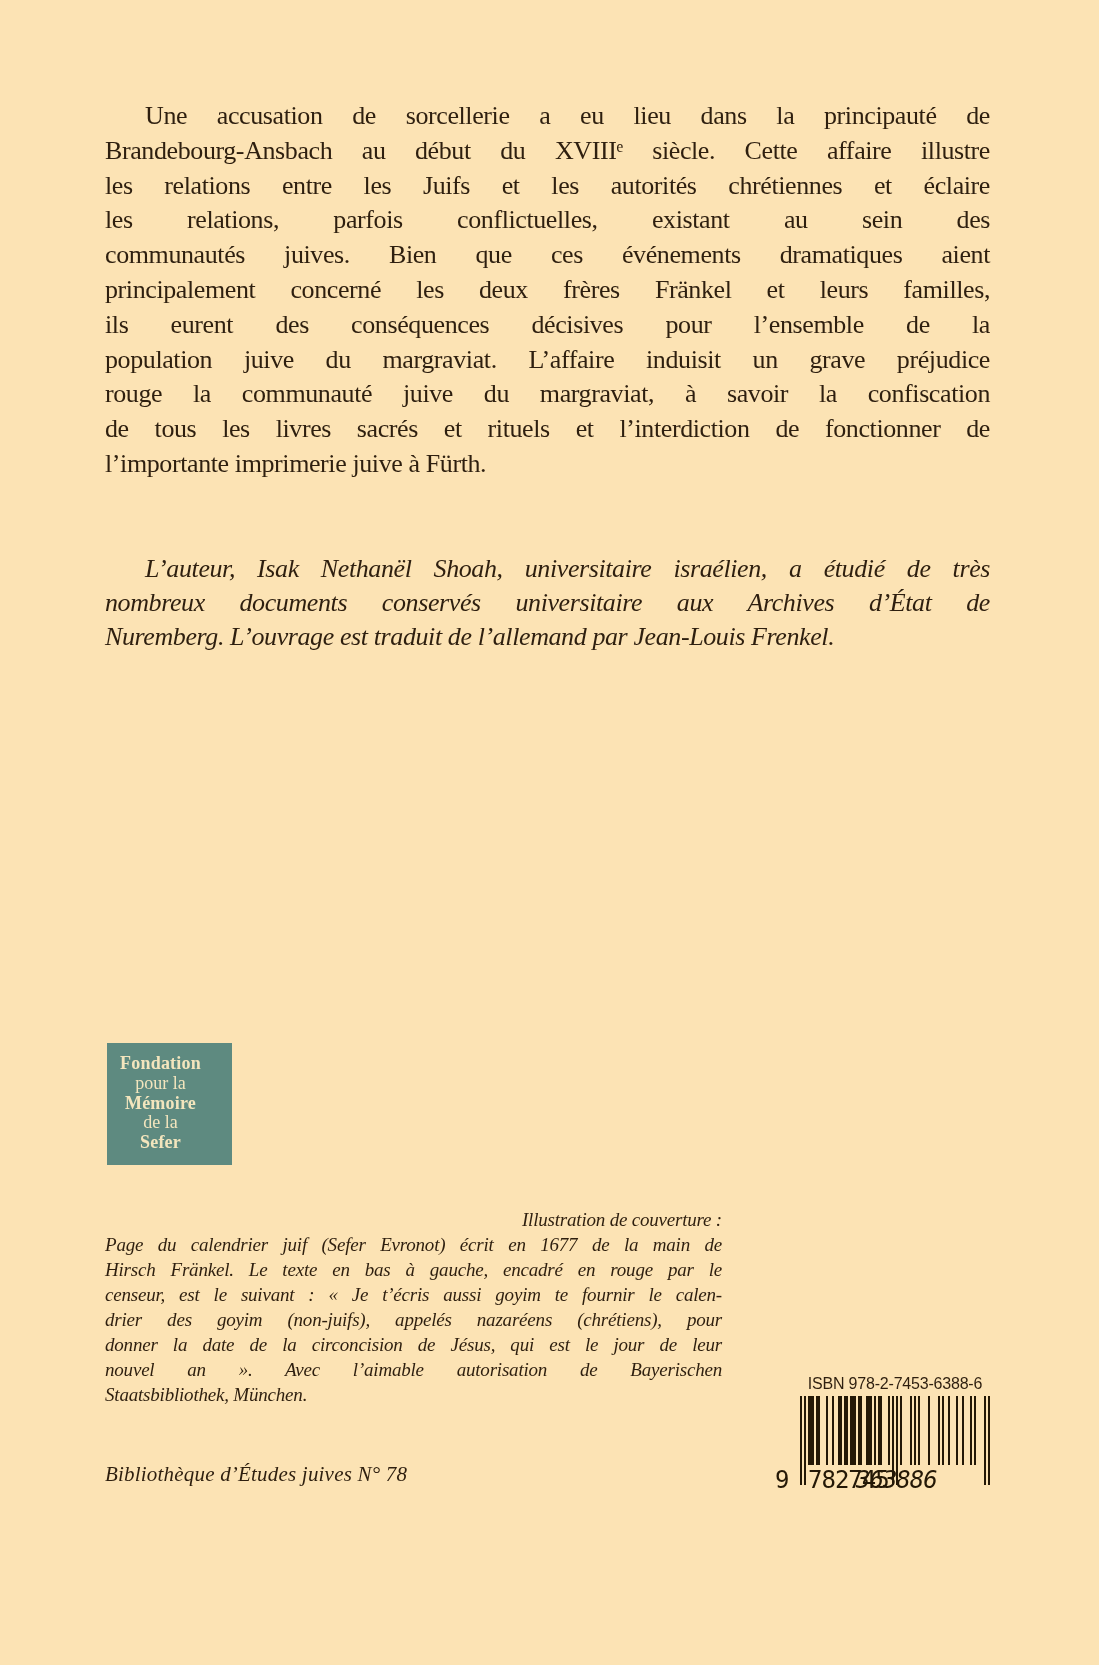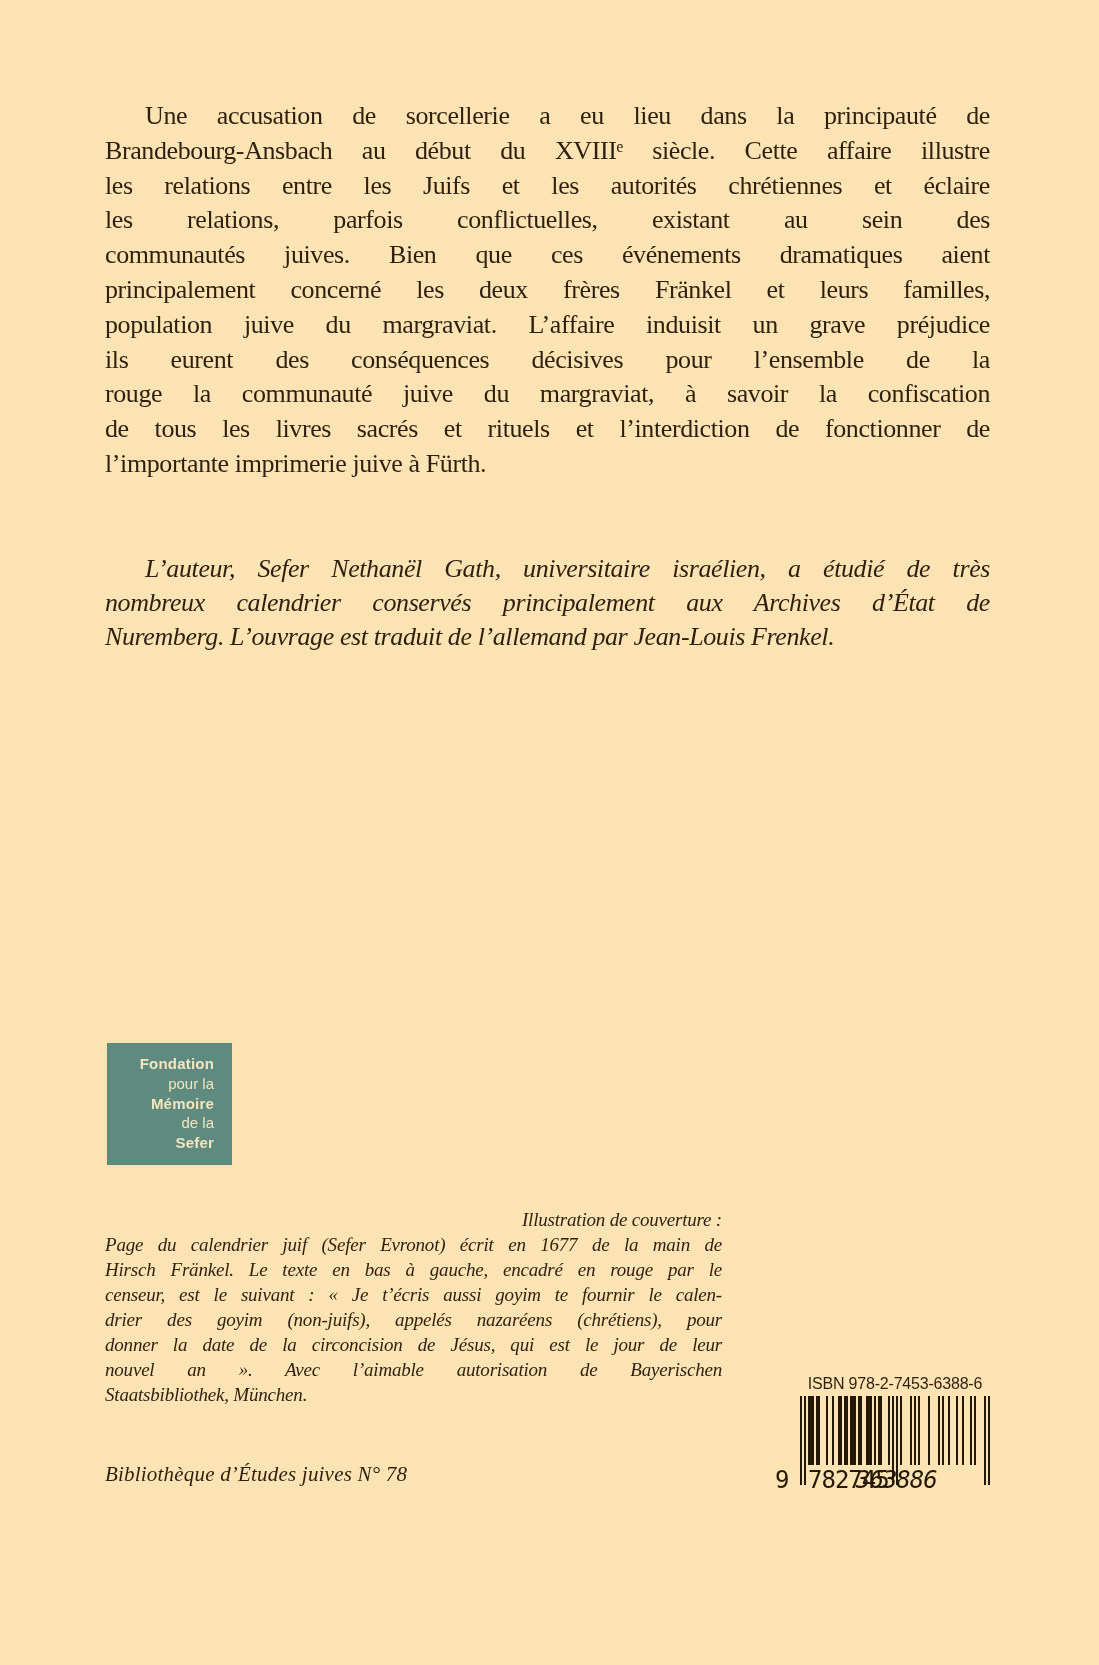--- a/index.html
+++ b/index.html
@@ -23,23 +23,23 @@
   .author-note{
     position:absolute;left:105px;top:552px;width:885px;
     font-size:26px;line-height:34px;letter-spacing:-0.4px;
     font-style:italic;
   }
   
   .logo{
     position:absolute;left:107px;top:1043px;width:125px;height:122px;
     box-sizing:border-box;
     padding:11px 18px 0 0;
-    text-align:right;
-    font-family:Liberation Sans, sans-serif;
-    font-size:15px;line-height:19.8px;
+    text-align:center;
+    font-family:Liberation Serif, serif;
+    font-size:18px;line-height:19.8px;
   }
   .logo .b{font-weight:bold;letter-spacing:0.2px;}
   .logo div{white-space:nowrap;}
   
   .caption{
     position:absolute;left:105px;top:1207px;width:617px;
     font-size:19px;line-height:25px;letter-spacing:-0.2px;
     font-style:italic;
   }
   .caption-title{text-align:right;}
@@ -73,30 +73,30 @@
 
 <div class="page" style="background: rgb(252, 227, 180); color: rgb(46, 31, 15);">
 
   <div class="synopsis jpara indent-first">
       <div class="tline">Une accusation de sorcellerie a eu lieu dans la principauté de</div>
       <div class="tline">Brandebourg-Ansbach au début du XVIIIᵉ siècle. Cette affaire illustre</div>
       <div class="tline">les relations entre les Juifs et les autorités chrétiennes et éclaire</div>
       <div class="tline">les relations, parfois conflictuelles, existant au sein des</div>
       <div class="tline">communautés juives. Bien que ces événements dramatiques aient</div>
       <div class="tline">principalement concerné les deux frères Fränkel et leurs familles,</div>
+      <div class="tline">ils eurent des conséquences décisives pour l’ensemble de la</div>
       <div class="tline">population juive du margraviat. L’affaire induisit un grave préjudice</div>
-      <div class="tline">ils eurent des conséquences décisives pour l’ensemble de la</div>
       <div class="tline">rouge la communauté juive du margraviat, à savoir la confiscation</div>
       <div class="tline">de tous les livres sacrés et rituels et l’interdiction de fonctionner de</div>
       <div class="tline">l’importante imprimerie juive à Fürth.</div>
     </div>
 
   <div class="author-note jpara indent-first">
-      <div class="tline">L’auteur, Sefer Nethanël Gath, universitaire israélien, a étudié de très</div>
-      <div class="tline">nombreux calendrier conservés principalement aux Archives d’État de</div>
+      <div class="tline">L’auteur, Isak Nethanël Shoah, universitaire israélien, a étudié de très</div>
+      <div class="tline">nombreux documents conservés universitaire aux Archives d’État de</div>
       <div class="tline">Nuremberg. L’ouvrage est traduit de l’allemand par Jean-Louis Frenkel.</div>
     </div>
 
   <div class="logo" style="background: rgb(94, 138, 128); color: rgb(243, 229, 189);">
     <div class="b">Fondation</div>
     <div>pour la</div>
     <div class="b">Mémoire</div>
     <div>de la</div>
     <div class="b">Sefer</div>
   </div>

